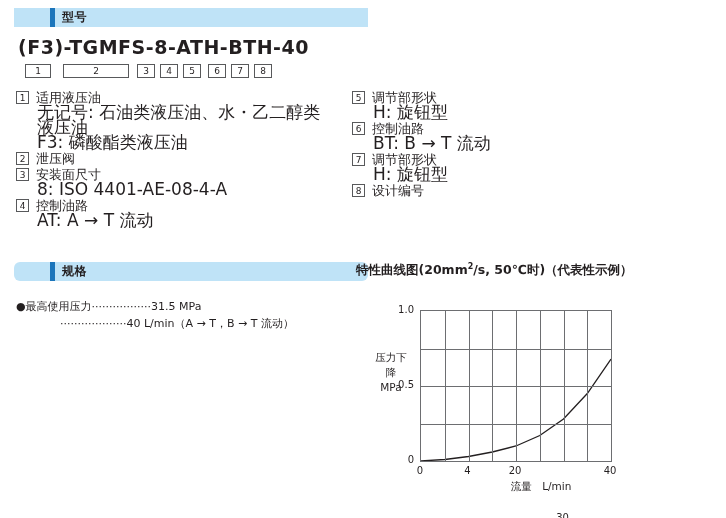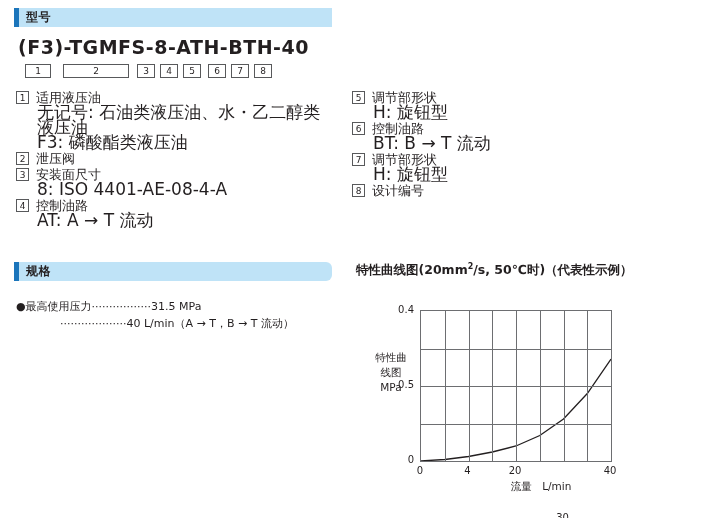--- a/index.html
+++ b/index.html
@@ -21,20 +21,21 @@
     height: 518px;
   }
 
   
   .sec-header {
     position: absolute;
     height: 19px;
     background: #bfe3f7;
     display: flex;
     align-items: center;
+    padding-left: 36px;
   }
   .sec-header .bar {
     width: 5px;
     height: 19px;
     background: #1b75bb;
     margin-right: 7px;
   }
   .sec-header .title {
     font-size: 12px;
     font-weight: bold;
@@ -285,42 +286,42 @@
       <div class="spec-line">●最高使用压力·················31.5 MPa</div>
       <div class="spec-line">　　　　···················40 L/min（A → T，B → T 流动）</div>
     </div>
 
   <div class="chart-title">
     <span>特性曲线图(20mm</span><sup>2</sup><span>/s, 50℃时)（代表性示例）</span>
   </div>
 
   <div id="chart-wrap">
     <div class="axis-label-y">
-      <div>特性曲线图</div>
+      <div>压力下降</div>
       <div>MPa</div>
     </div>
     <div class="plot" id="plot-area">
       <svg class="curve" width="190" height="150" viewBox="0 0 190 150">
         <polyline id="curve-path" fill="none" stroke="#231f20" stroke-width="1.3" points="0.0,150.0 23.8,148.5 47.5,145.5 71.3,141.0 95.0,135.0 118.8,124.5 142.5,108.0 166.3,82.5 190.0,48.0"></polyline>
       </svg>
     <div class="vline" style="left: 24px;"></div>
         <div class="vline" style="left: 48px;"></div>
         <div class="vline" style="left: 71px;"></div>
         <div class="vline" style="left: 95px;"></div>
         <div class="vline" style="left: 119px;"></div>
         <div class="vline" style="left: 143px;"></div>
         <div class="vline" style="left: 166px;"></div>
         <div class="hline" style="top: 113px;"></div>
         <div class="hline" style="top: 75px;"></div>
         <div class="hline" style="top: 38px;"></div>
       </div>
     <div id="yticks">
         <div class="ytick" style="left: 34px; top: 162px;">0</div>
         <div class="ytick" style="left: 34px; top: 87px;">0.5</div>
-        <div class="ytick" style="left: 34px; top: 12px;">0.4</div>
+        <div class="ytick" style="left: 34px; top: 12px;">1.0</div>
       </div>
     <div id="xticks">
         <div class="xtick" style="left: 52px; top: 173px;">0</div>
         <div class="xtick" style="left: 99.5px; top: 173px;">4</div>
         <div class="xtick" style="left: 147px; top: 173px;">20</div>
         <div class="xtick" style="left: 194.5px; top: 173px; margin-top: 47px;">30</div>
         <div class="xtick" style="left: 242px; top: 173px;">40</div>
       </div>
     <div class="axis-label-x">流量　L/min</div>
   </div>

